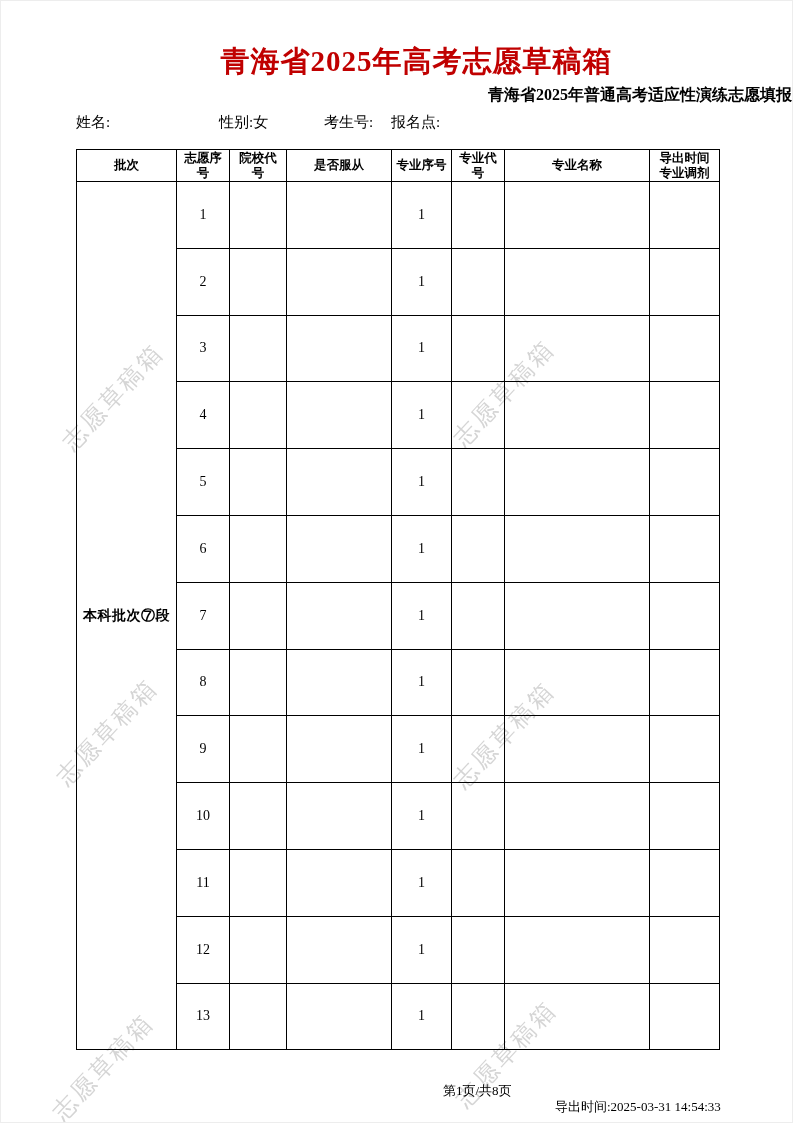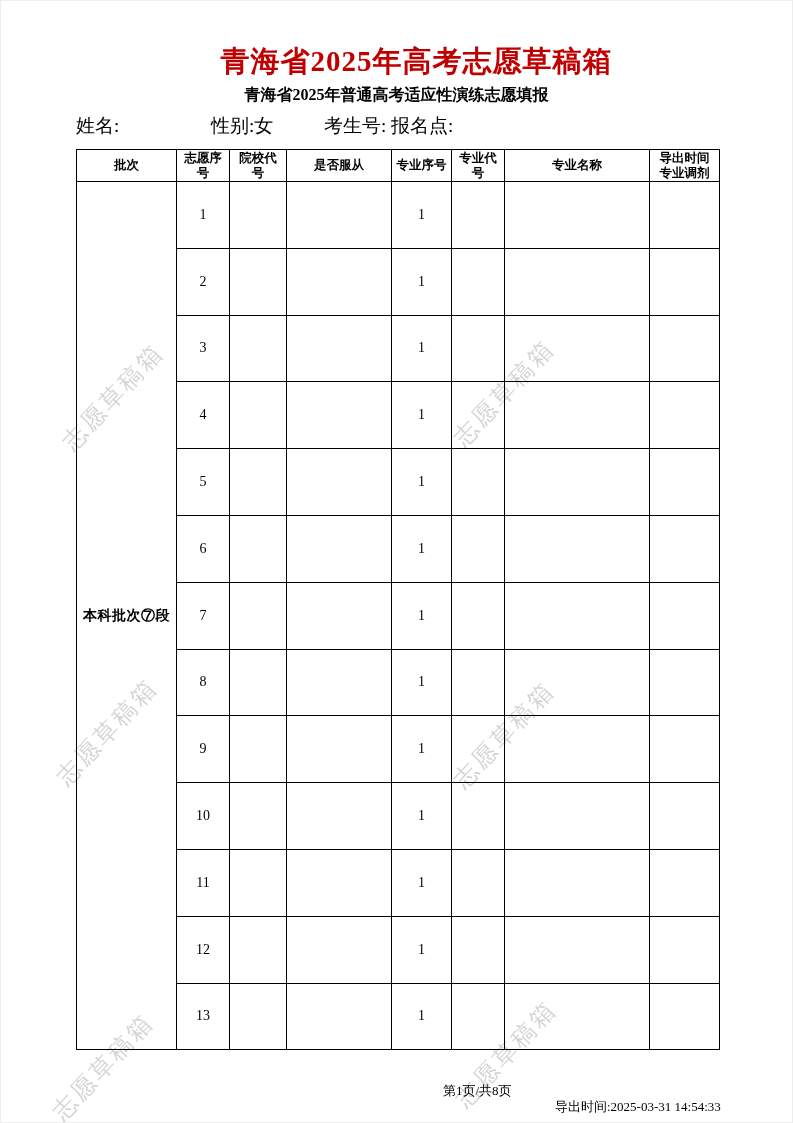--- a/index.html
+++ b/index.html
@@ -29,32 +29,32 @@
     position:absolute;top:41px;left:0;width:100%;
     text-align:center;
     font-size:29px;font-weight:bold;
     color:#c00000;
     letter-spacing:1px;
     z-index:2;
     margin-left:20px;
   }
   .doc-subtitle{
     position:absolute;top:84px;left:0;width:100%;
-    text-align:center;
+    text-align:right;
     font-size:16px;font-weight:bold;
     z-index:2;
   }
   .info-field{
     position:absolute;top:112px;
-    font-size:19px;
+    font-size:15px;
     z-index:2;
     white-space:nowrap;
   }
   #info-name{left:75px;}
-  #info-gender{left:210px;}
+  #info-gender{left:218px;}
   #info-candidate{left:323px;}
   #info-regpoint{left:390px;}
 
   
   table.vol-table{
     position:absolute;left:75px;top:148px;
     width:643px;
     border-collapse:collapse;
     table-layout:fixed;
     background:transparent;

